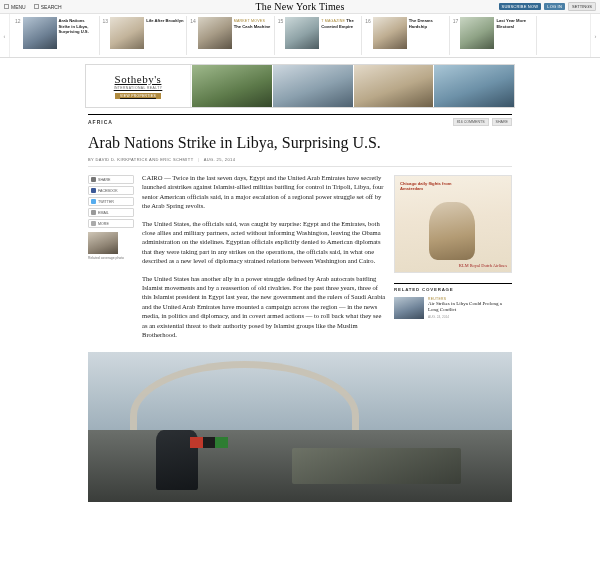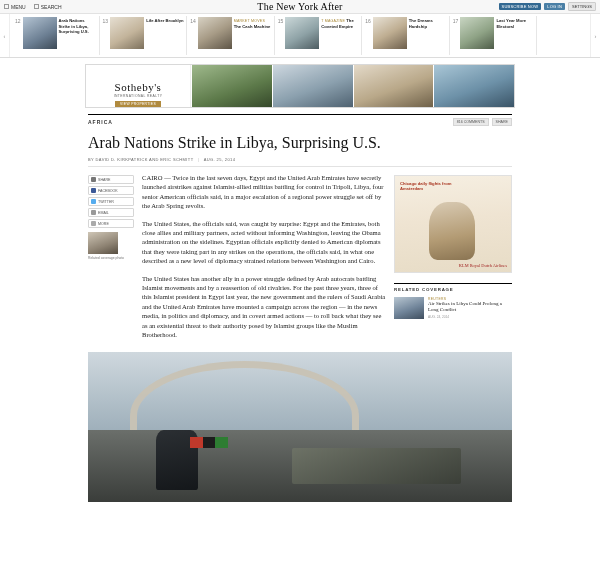--- a/index.html
+++ b/index.html
@@ -92,22 +92,23 @@
   .ad-banner{
     margin:6px auto 6px;
     width:430px; height:44px;
     border:1px solid #d9d9d9;
     display:flex; align-items:stretch;
     background:#fff;
     overflow:hidden;
   }
   .ad-left{
     width:105px; background:#fff; display:flex;flex-direction:column;
-    align-items:center;justify-content:flex-end;gap:1px;
+    align-items:center;justify-content:center;gap:1px;
     border-right:1px solid #eee;
+    text-decoration:underline;
   }
   .ad-brand{ font-family:"Liberation Serif", serif; font-size:11px; letter-spacing:.5px; color:#111;}
   .ad-sub{ font-family:"Liberation Sans", sans-serif; font-size:3.4px; letter-spacing:.4px; color:#666; text-transform:uppercase;}
   .ad-btn{ margin-top:2px;background:#b08a3e;color:#fff;font-family:"Liberation Sans",sans-serif;
     font-size:3.4px;padding:1px 5px;letter-spacing:.3px;}
   .ad-imgs{ flex:1; display:flex; }
   .ad-img{ flex:1; border-left:1px solid #fff; }
   .ai1{background-image:linear-gradient(160deg,#9fb98c,#5d7a4a 60%,#35482a);}
   .ai2{background-image:linear-gradient(160deg,#cdd7df,#8ba0ae 55%,#4f6271);}
   .ai3{background-image:linear-gradient(160deg,#e3d9c8,#b9a889 55%,#6f6149);}
@@ -223,21 +224,21 @@
 
 <div class="topbar">
   <div class="tb-item">
     <span class="tb-sq"></span>
     <span>MENU</span>
   </div>
   <div class="tb-item">
     <span class="tb-sq"></span>
     <span>SEARCH</span>
   </div>
-  <div class="masthead-mini">The New York After</div>
+  <div class="masthead-mini">The New York Times</div>
   <div class="tb-right">
     <span class="btn-blue">SUBSCRIBE NOW</span>
     <span class="btn-blue btn-blue2">LOG IN</span>
     <span class="btn-grey">SETTINGS</span>
   </div>
 </div>
 
 <div class="strip">
   <div class="strip-arrow left">‹</div>
   <div style="width:10px;flex:0 0 10px;"></div>

